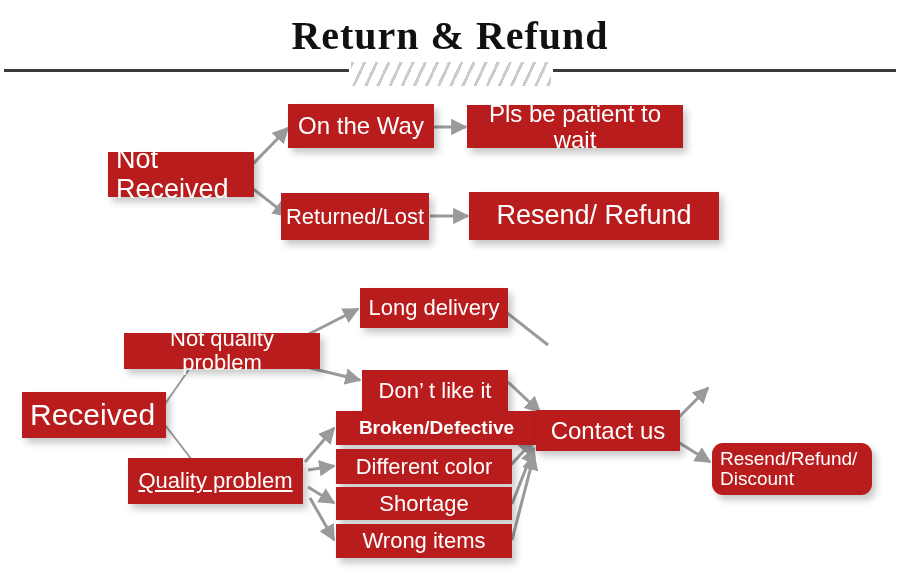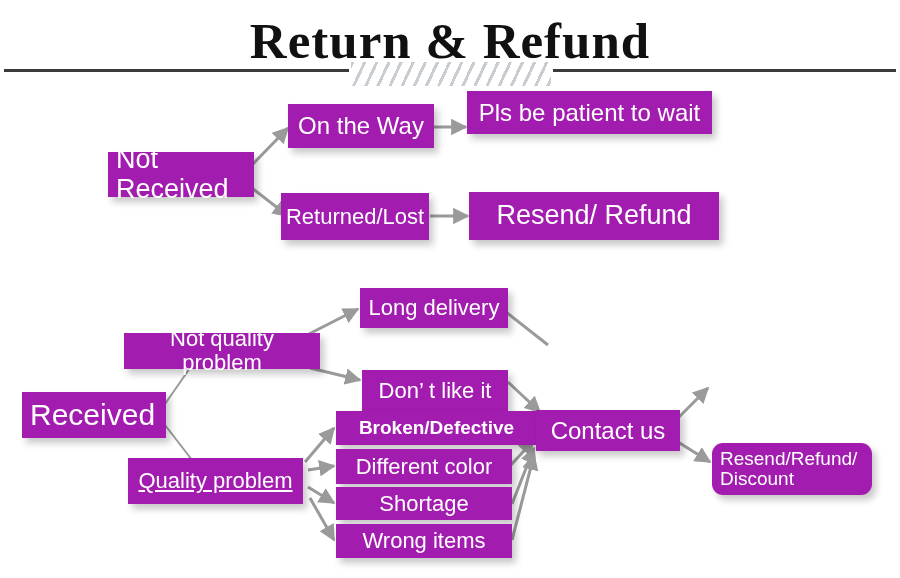--- a/index.html
+++ b/index.html
@@ -22,21 +22,21 @@
     left: 0; top: 0;
     width: 900px; height: 92px;
   }
   #page-title {
     position: absolute;
     left: 0; top: 12px;
     width: 900px;
     text-align: center;
     font-family: "Liberation Serif", "DejaVu Serif", serif;
     font-weight: 700;
-    font-size: 51px;
+    font-size: 40px;
     letter-spacing: 1px;
     color: #111111;
     white-space: nowrap;
   }
   #divider {
     position: absolute;
     left: 0; top: 62px;
     width: 900px; height: 26px;
   }
   .rule {
@@ -66,21 +66,21 @@
   #connectors {
     position: absolute;
     left: 0; top: 0;
     width: 900px; height: 578px;
     pointer-events: none;
   }
 
   
   .node {
     position: absolute;
-    background: #a21caf;
+    background: #b91c1c;
     color: #ffffff;
     display: flex;
     align-items: center;
     justify-content: center;
     text-align: center;
     line-height: 1.08;
     padding: 0 6px;
     box-shadow: 4px 5px 7px rgba(0,0,0,0.22);
     white-space: pre-line;
     z-index: 2;
@@ -139,21 +139,21 @@
 
       <path d="M 678 418 L 708 388"></path>
       <path d="M 678 442 L 710 462"></path>
     </g>
   </svg>
 
   <div class="node fs-lg align-left" style="left:108px; top:152px; width:146px; height:45px;">Not Received</div>
 
   <div class="node fs-md" style="left:288px; top:104px; width:146px; height:44px;">On the Way</div>
 
-  <div class="node fs-md" style="left:467px; top:91px; width:245px; height:43px;">Pls be patient to wait</div>
+  <div class="node fs-md" style="left:467px; top:105px; width:216px; height:43px;">Pls be patient to wait</div>
 
   <div class="node fs-sm" style="left:281px; top:193px; width:148px; height:47px;">Returned/Lost</div>
 
   <div class="node fs-lg align-left" style="left:22px; top:392px; width:144px; height:46px; font-size:30px;">Received</div>
 
   <div class="node fs-lg" style="left:469px; top:192px; width:250px; height:48px;">Resend/ Refund</div>
 
   <div class="node fs-sm" style="left:124px; top:333px; width:196px; height:36px;">Not quality problem</div>
 
   <div class="node fs-sm" style="left:128px; top:458px; width:175px; height:46px;text-decoration:underline;">Quality problem</div>

